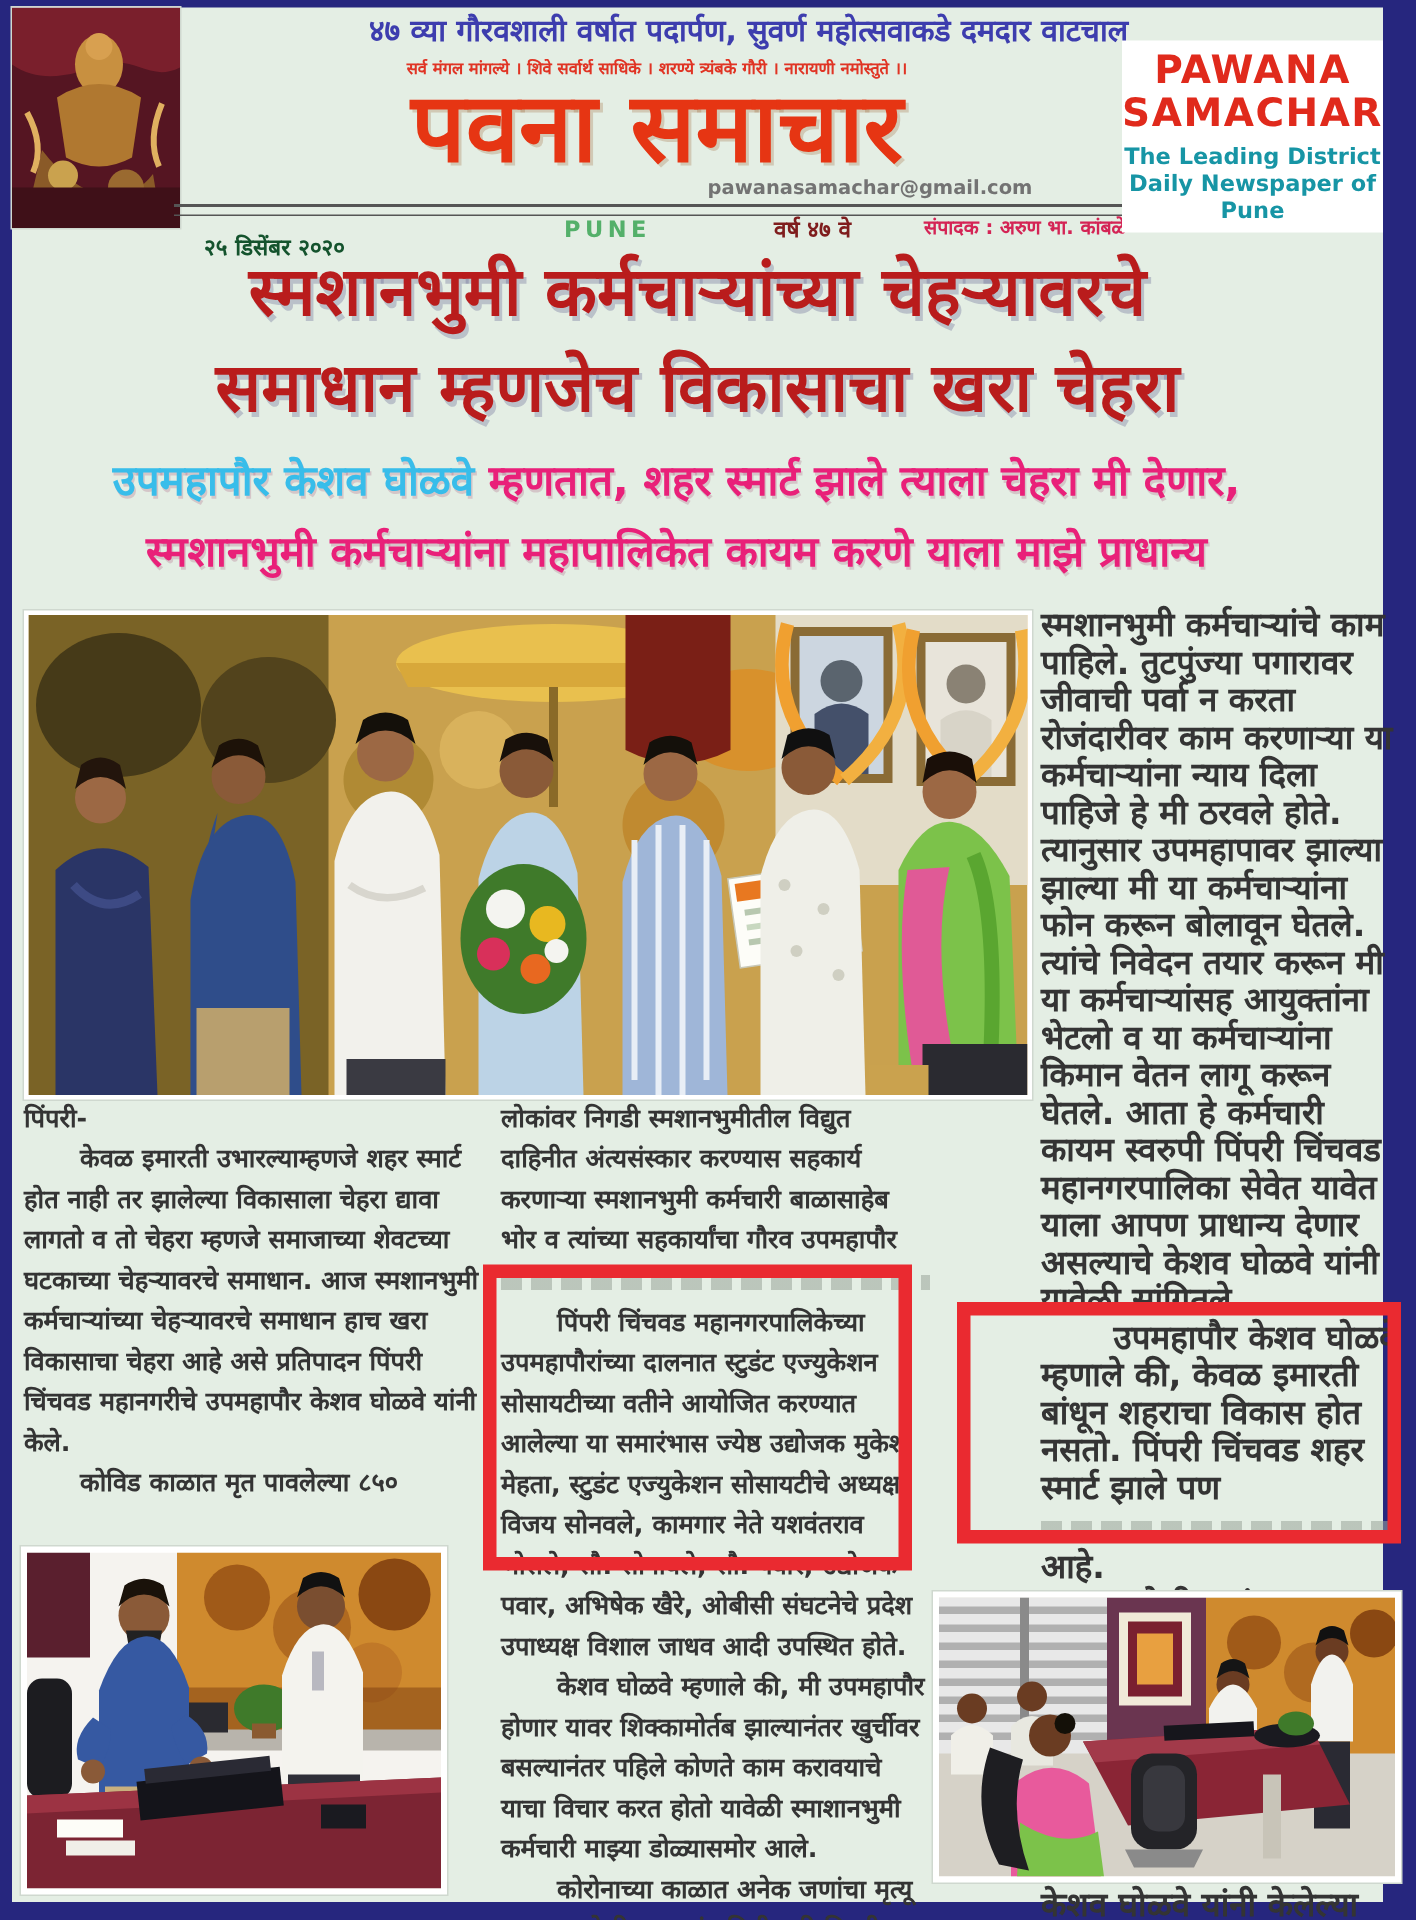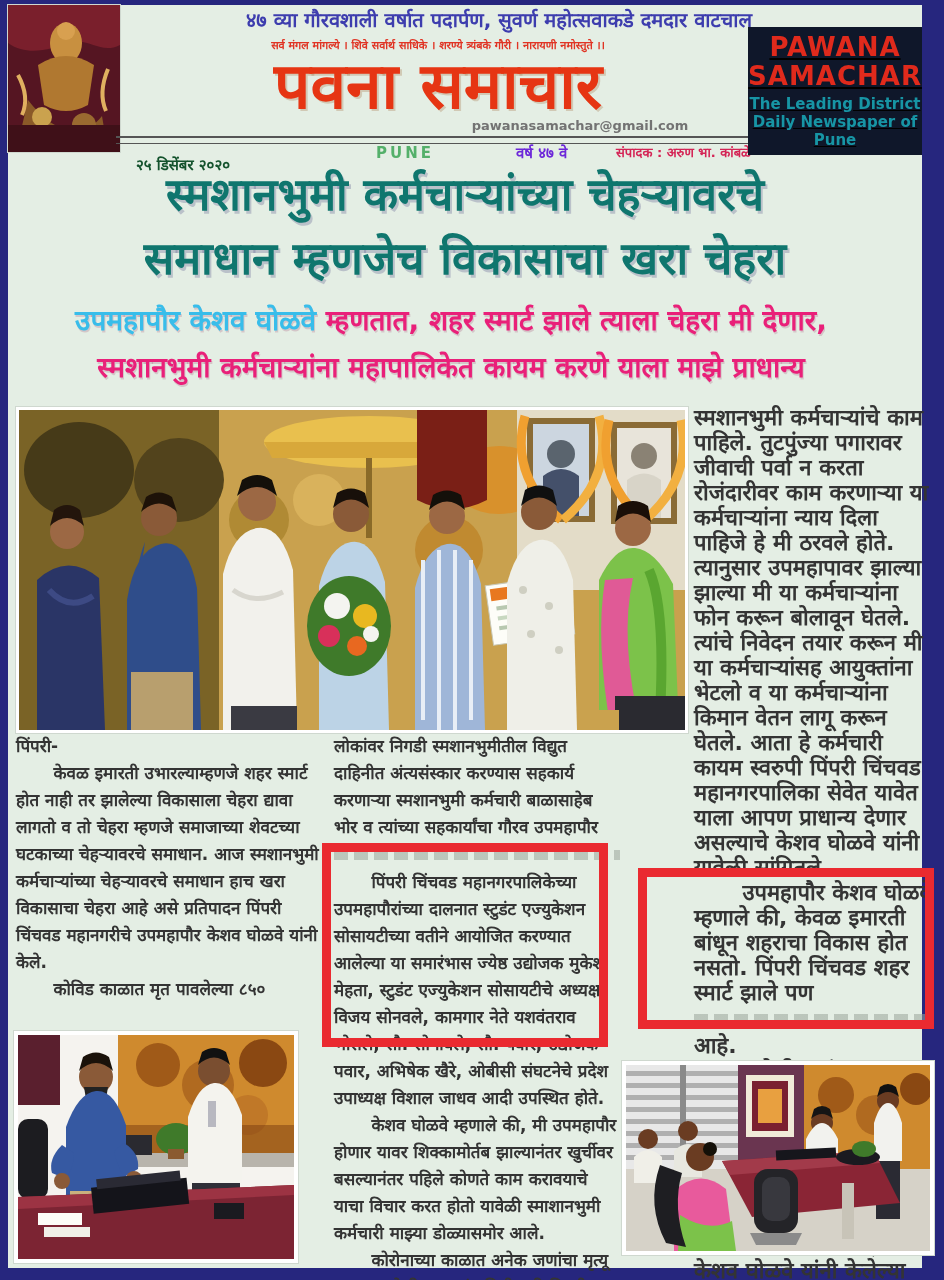--- a/index.html
+++ b/index.html
@@ -23,29 +23,29 @@
   .mast-title{left:116px;top:42px;width:628px;text-align:center;
     color:#e63513;font-weight:bold;font-size:64px;line-height:78px;white-space:nowrap;
     text-shadow:2px 2px 0 rgba(150,90,40,.25);}
   .mast-email{left:400px;top:113px;width:344px;text-align:center;
     color:#737373;font-size:13px;font-weight:bold;}
   .mast-rule{left:108px;top:131px;width:640px;height:5px;
     border-top:2px solid #555;border-bottom:1px solid #555;}
   .dateline-row{left:108px;top:137px;width:640px;height:22px;font-size:15px;line-height:22px;}
   .d-date{left:20px;top:12px;color:#14532d;font-weight:bold;}
   .d-city{left:260px;top:0;color:#54b06a;font-weight:bold;letter-spacing:3px;}
-  .d-year{left:400px;top:0;color:#6d28d9;font-weight:bold;}
+  .d-year{left:400px;top:0;color:#7f1d1d;font-weight:bold;}
   .d-editor{left:500px;top:0;color:#d42455;font-weight:bold;font-size:13px;}
-  .brand-box{left:740px;top:22px;width:174px;height:128px;background:#0f172a;
-    text-align:center;padding-top:6px;box-sizing:border-box;text-decoration:underline;}
+  .brand-box{left:740px;top:22px;width:174px;height:128px;background:#ffffff;
+    text-align:center;padding-top:6px;box-sizing:border-box;}
   .brand-name{color:#e02a1c;font-weight:bold;font-size:26px;line-height:29px;letter-spacing:1px;}
   .brand-tag{color:#1795a5;font-weight:bold;font-size:15px;line-height:18px;margin-top:4px;}
 
   
-  .headline{left:0;top:158px;width:914px;text-align:center;color:#0f766e;
+  .headline{left:0;top:158px;width:914px;text-align:center;color:#b91c1c;
     font-weight:bold;font-size:45px;line-height:64px;
     text-shadow:2px 3px 0 rgba(90,90,140,.30);}
   .subhead{left:0;top:292px;width:886px;text-align:center;font-weight:bold;
     font-size:28px;line-height:47px;color:#e92079;
     text-shadow:1px 2px 0 rgba(150,40,90,.2);}
   .subhead .cyan{color:#38bdea;}
 
   
   .col{color:#343434;font-weight:600;font-size:17px;line-height:27px;text-align:left;}
   .col p{margin:0;}

